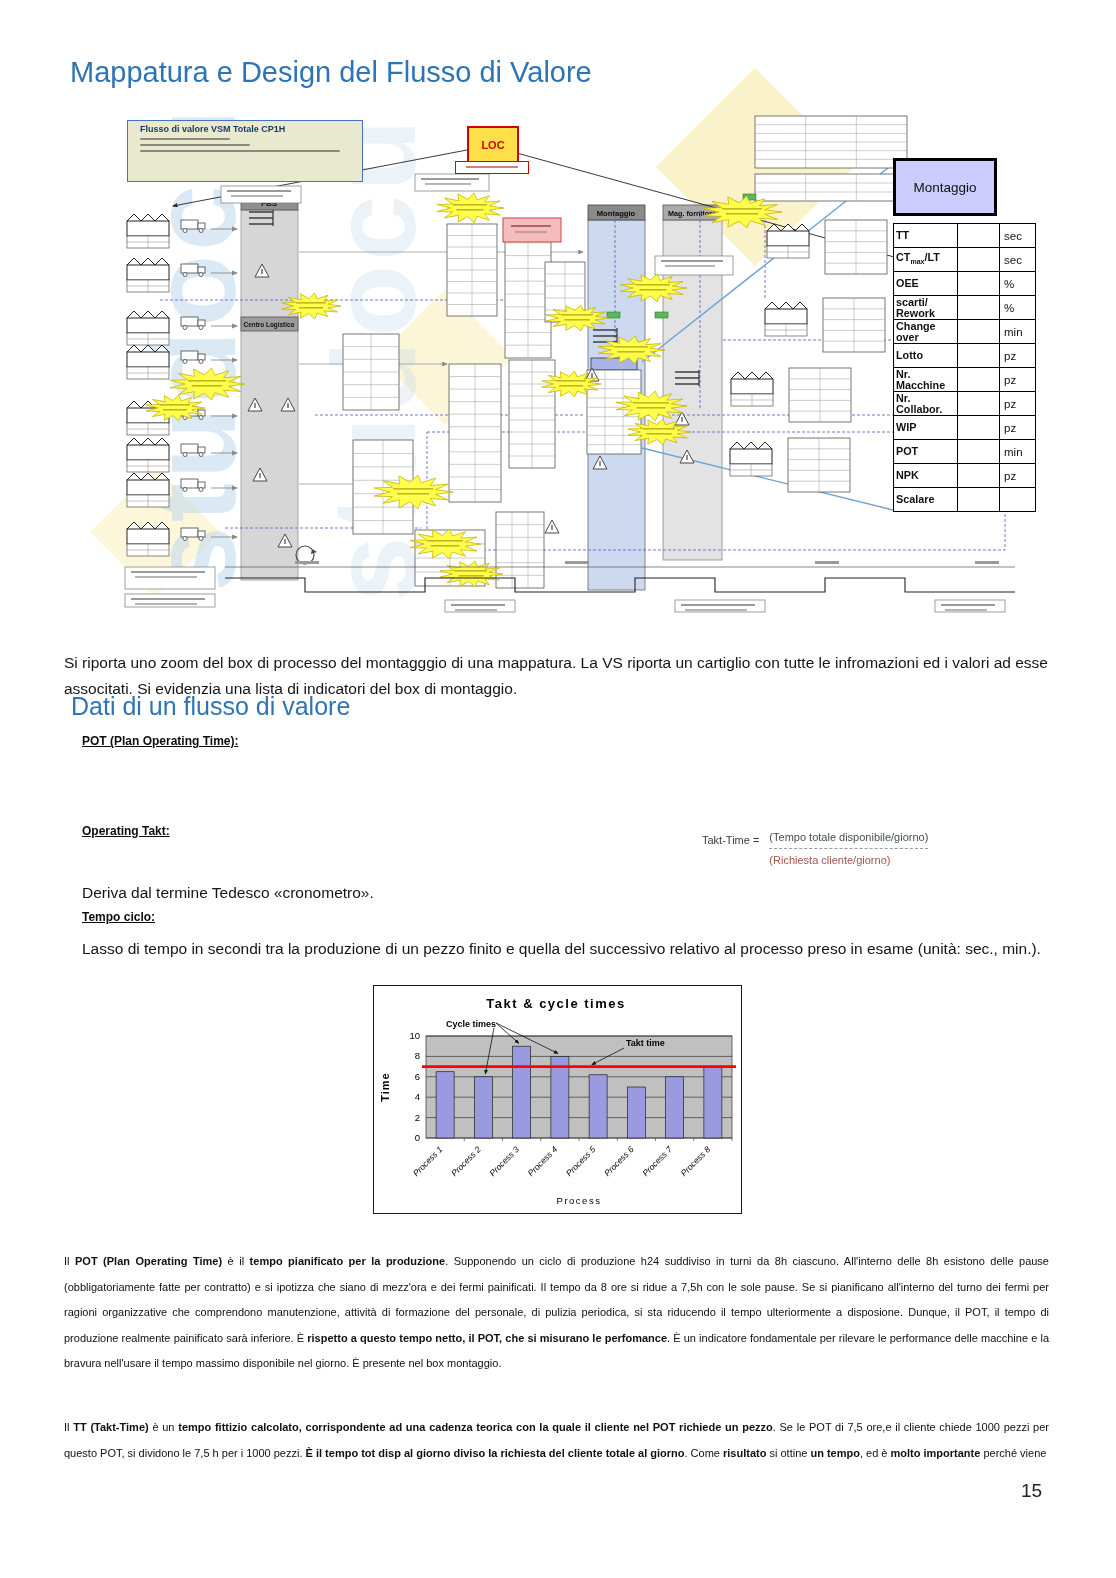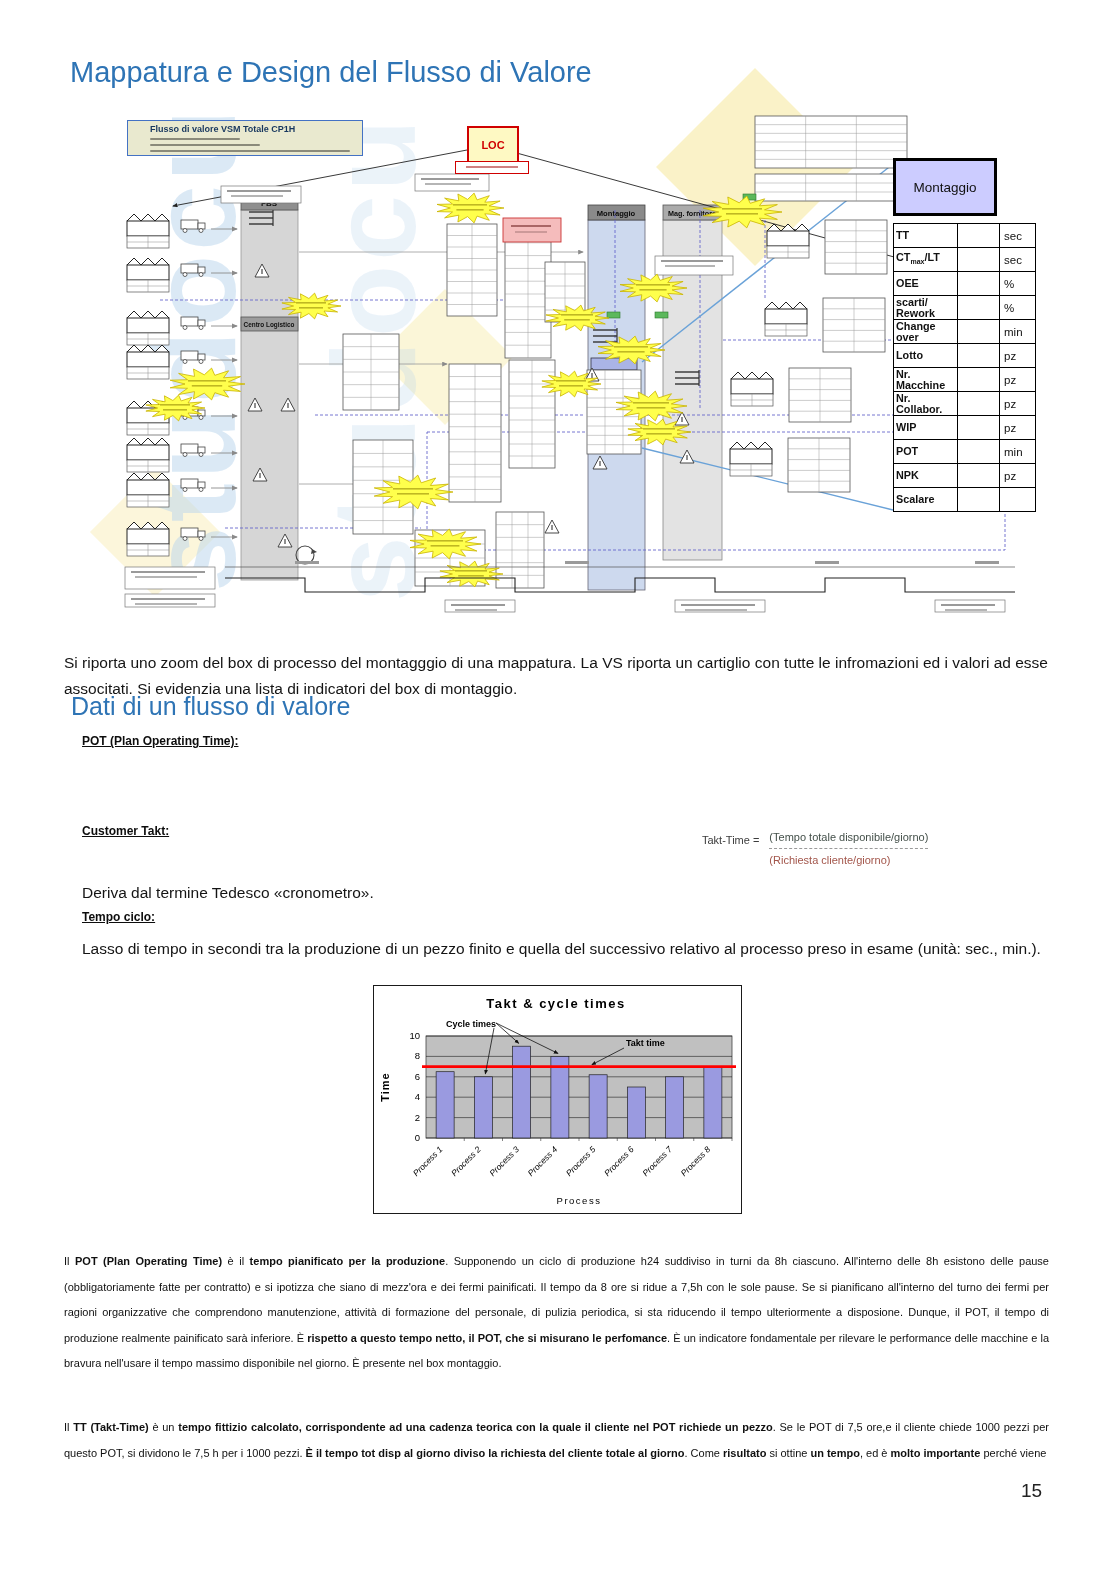--- a/index.html
+++ b/index.html
@@ -25,25 +25,25 @@
   
   .formula{left:702px;top:831px;font-size:11px;color:#454545;display:flex;align-items:flex-start;}
   .formula .lhs{margin-right:10px;padding-top:3px;color:#3c3c3c;}
   .formula .frac{display:inline-block;}
   .formula .num{color:#44504a;padding-bottom:3px;}
   .formula .bar{border-top:1.6px dashed #9a9a9a;margin:2px 0 5px 0;}
   .formula .den{color:#a2554a;}
   
   .diagram{left:115px;top:112px;width:920px;height:510px;}
   .diagram svg{overflow:visible;}
-  .map-header-box{left:12px;top:8px;width:236px;height:36px;background:#e9e9cf;border:1px solid #4472c4;padding:3px 22px;box-sizing:border-box;}
+  .map-header-box{left:12px;top:8px;width:236px;height:62px;background:#e9e9cf;border:1px solid #4472c4;padding:3px 12px;box-sizing:border-box;}
   .map-title{font-size:9px;font-weight:bold;color:#17375e;}
   .ph{height:2px;background:#8a8a7a;margin-top:4px;border-radius:1px;}
   .loc-box{left:352px;top:14px;width:48px;height:33px;border:2px solid #d00000;color:#d00000;
-           font-size:11px;font-weight:bold;display:flex;align-items:center;justify-content:center;background:#fef9c3;}
+           font-size:11px;font-weight:bold;display:flex;align-items:center;justify-content:center;background:#fde047;}
   .loc-sub{left:340px;top:49px;width:72px;height:11px;border:1px solid #d00000;background:#fff;}
   .loc-sub div{height:2px;background:#d08080;margin:4px 10px 0 10px;}
   
   .cartiglio{left:778px;top:46px;width:142px;}
   .cart-header{width:98px;height:52px;background:#ccccff;border:3px solid #000;display:flex;align-items:center;
                justify-content:center;font-size:13.5px;color:#111;margin-bottom:7px;}
   .cartiglio table{border-collapse:collapse;width:142px;table-layout:fixed;}
   .cartiglio td{border:1.6px solid #000;height:24px;padding:0 2px;box-sizing:border-box;background:#fff;}
   .cartiglio td.c-label{width:64px;font-weight:bold;font-size:10.8px;line-height:10.5px;}
   .cartiglio td.c-label sub{font-size:7px;}
@@ -686,21 +686,21 @@
       </table>
     </div>
   </div>
 
   <p class="abs body-text caption">Si riporta uno zoom del box di processo del montagggio di una mappatura. La VS riporta un cartiglio con tutte le infromazioni ed i valori ad esse associtati. Si evidenzia una lista di indicatori del box di montaggio.</p>
 
   <h2 class="abs section-title">Dati di un flusso di valore</h2>
 
   <div class="abs subhead pot-head">POT (Plan Operating Time):</div>
 
-  <div class="abs subhead takt-head">Customer Takt:</div>
+  <div class="abs subhead takt-head">Operating Takt:</div>
   <div class="abs body-text takt-l2">Deriva dal termine Tedesco «cronometro».</div>
 
   <div class="abs formula">
     <span class="lhs">Takt-Time =</span>
     <span class="frac">
       <div class="num">(Tempo totale disponibile/giorno)</div>
       <div class="bar"></div>
       <div class="den">(Richiesta cliente/giorno)</div>
     </span>
   </div>

